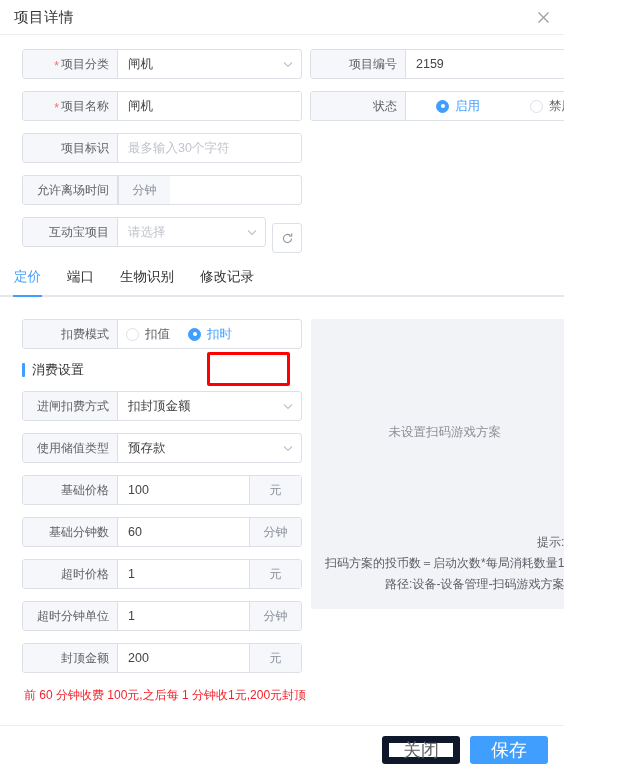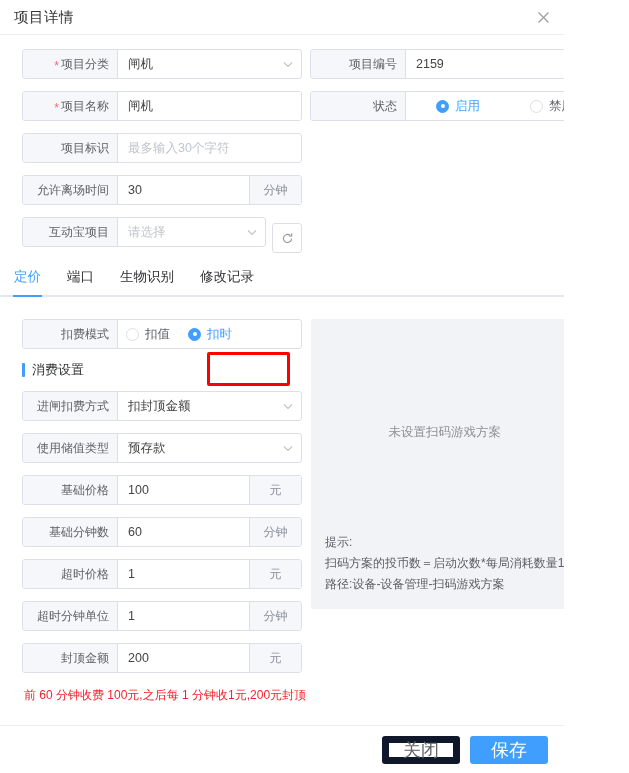--- a/index.html
+++ b/index.html
@@ -267,21 +267,21 @@
     align-items: center;
     justify-content: center;
     font-size: 12.5px;
     color: #8c8f96;
   }
   .info-hint {
     font-size: 12px;
     color: #5b5f66;
     line-height: 1.75;
   }
-  .info-hint div { white-space: nowrap; }
+  .info-hint div { white-space: nowrap; text-align: right; }
 
   
   .annot-box {
     position: absolute;
     border: 3px solid #ff0000;
     border-radius: 2px;
     pointer-events: none;
     left: 207px;
     top: 317px;
     width: 83px;
@@ -365,21 +365,20 @@
           <div class="flabel">
             <span>项目标识</span>
           </div>
           <div class="fvalue placeholder">最多输入30个字符</div>
         </div>
 
         <div class="frow">
           <div class="flabel">
             <span>允许离场时间</span>
           </div>
-          <div class="fvalue">30</div>
           <div class="fsuffix">分钟</div>
         </div>
 
         <div class="row-with-btn">
           <div class="frow">
             <div class="flabel">
               <span>互动宝项目</span>
             </div>
             <div class="fvalue placeholder">请选择</div>
             <div class="caret">

